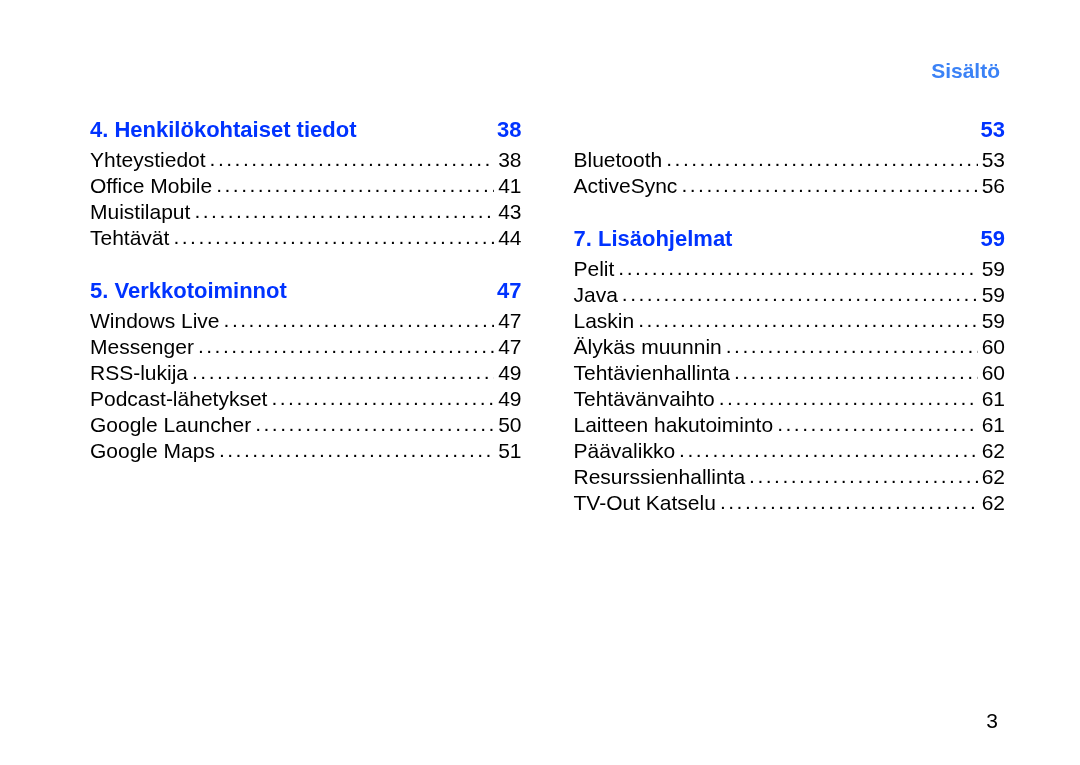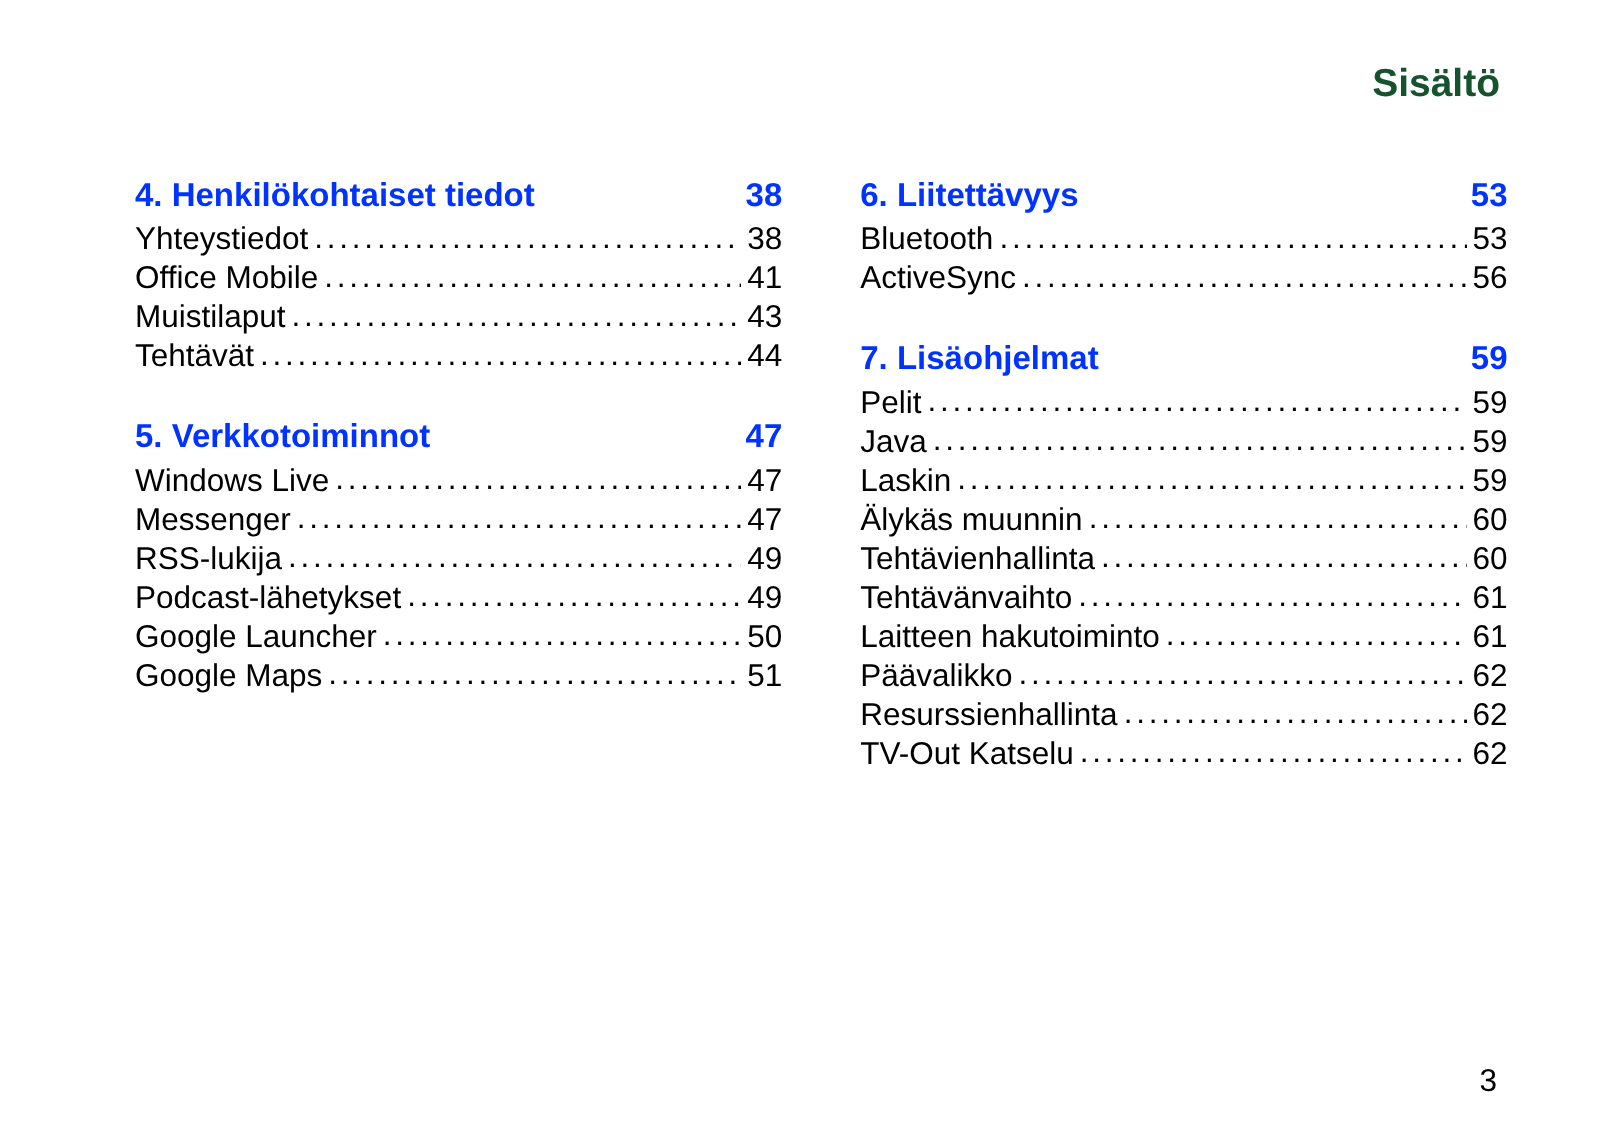--- a/index.html
+++ b/index.html
@@ -13,25 +13,25 @@
   }
   .page {
     position: relative;
     width: 1080px;
     height: 765px;
     box-sizing: border-box;
     padding: 55px 75px 40px 90px;
   }
   .running-head {
     position: absolute;
-    top: 40px;
+    top: 59px;
     right: 80px;
-    color: #14532d;
+    color: #3b82f6;
     font-weight: 700;
-    font-size: 26px;
+    font-size: 21px;
   }
   .columns {
     display: flex;
     flex-direction: row;
     gap: 52px;
     margin-top: 60px;
   }
   .col {
     flex: 1 1 0;
     min-width: 0;
@@ -157,21 +157,20 @@
           <span class="toc-page">50</span>
         </div>
         <div class="toc-line">
           <span class="toc-label">Google Maps</span>
           <span class="toc-dots"></span>
           <span class="toc-page">51</span>
         </div>
       </div>
     <div class="col" id="col-right">
         <div class="section-line">
-          <span class="section-label">6.  Liitettävyys</span>
           <span class="section-gap"></span>
           <span class="section-page">53</span>
         </div>
         <div class="toc-line">
           <span class="toc-label">Bluetooth</span>
           <span class="toc-dots"></span>
           <span class="toc-page">53</span>
         </div>
         <div class="toc-line">
           <span class="toc-label">ActiveSync</span>

